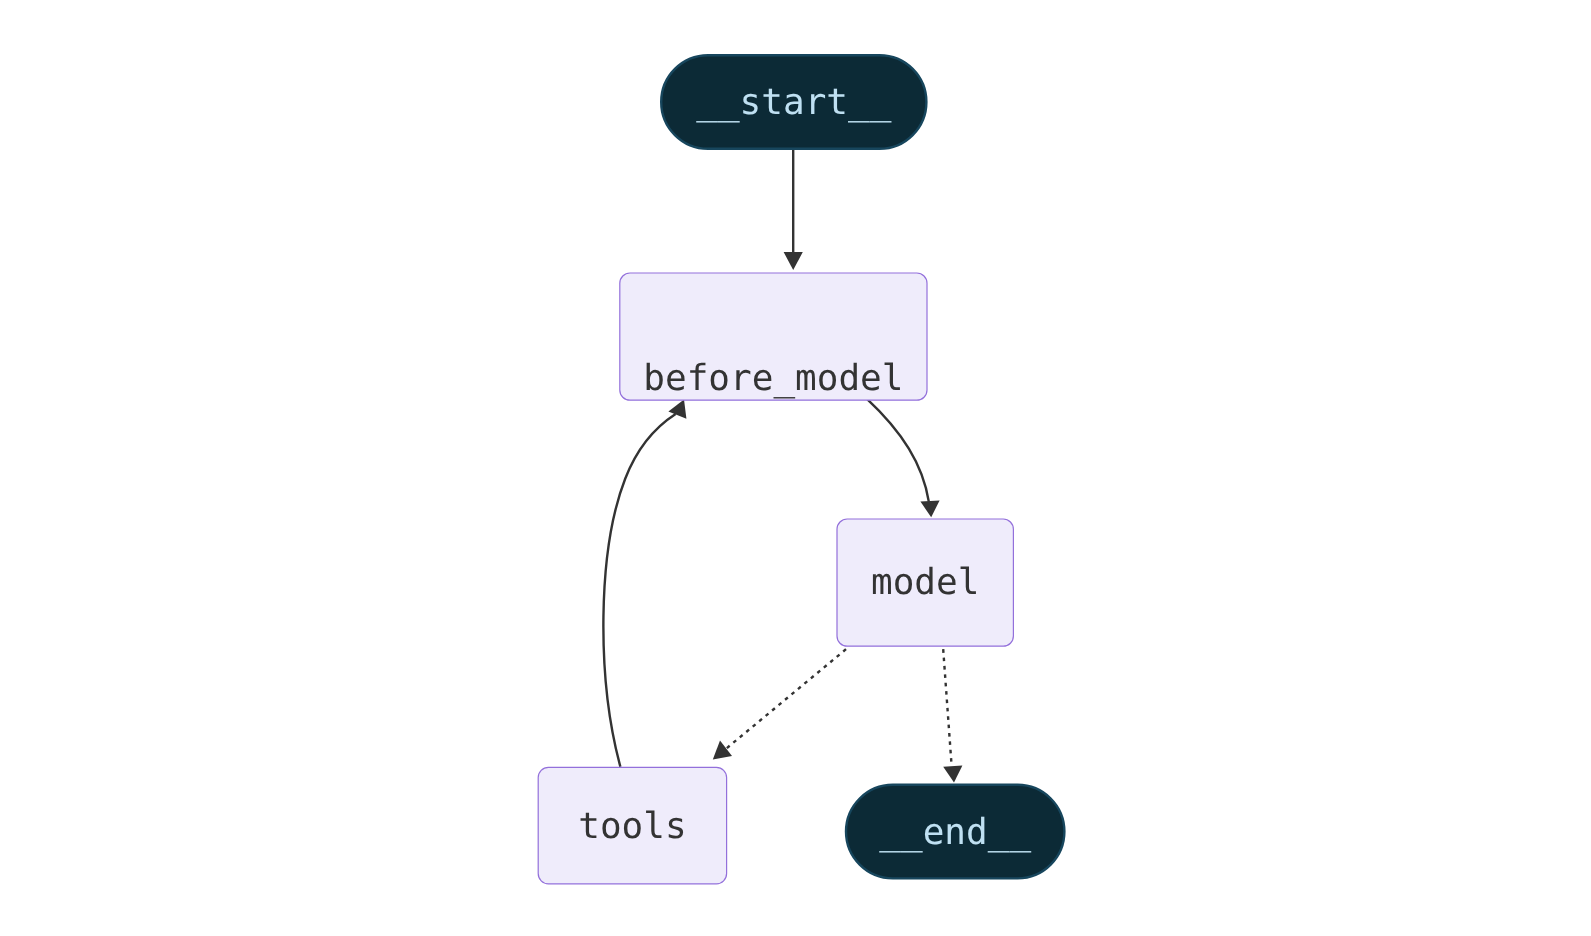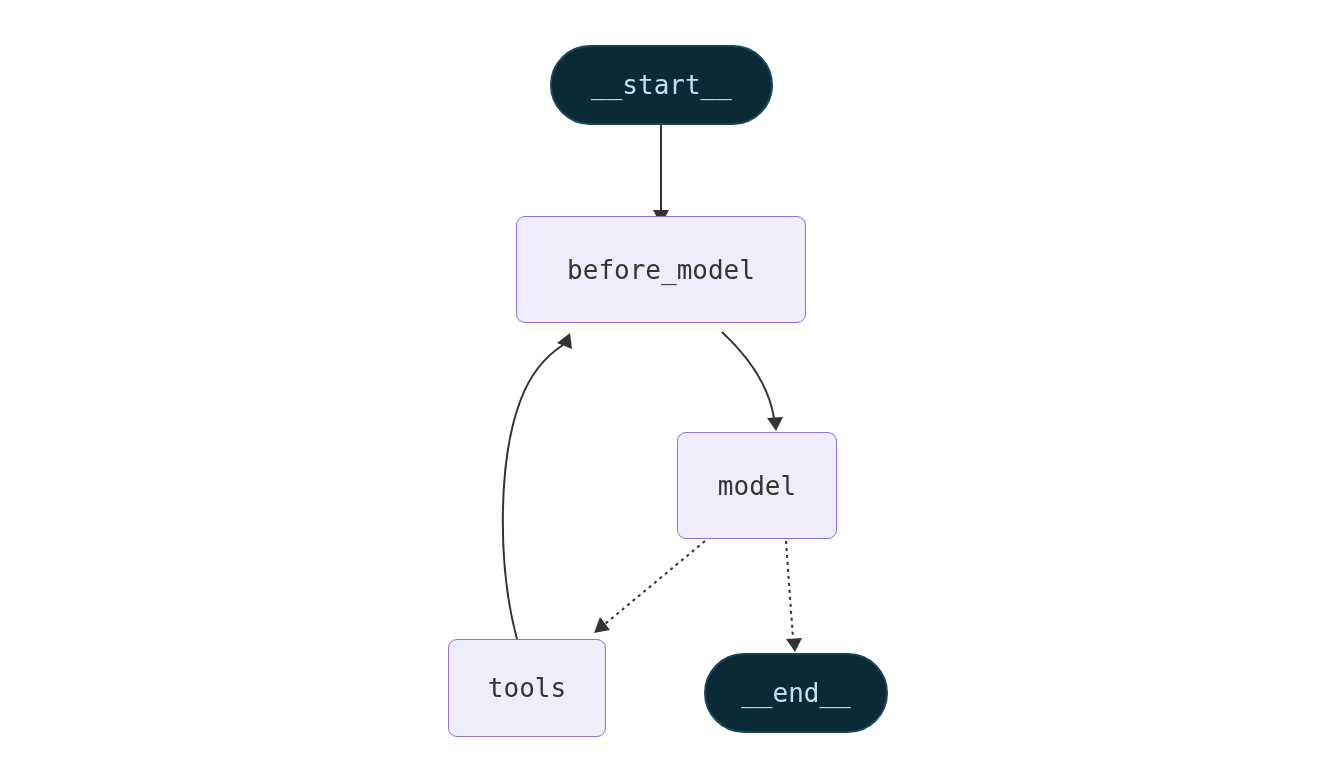--- a/index.html
+++ b/index.html
@@ -21,39 +21,39 @@
     top: 0;
     width: 1326px;
     height: 780px;
   }
   .node {
     position: absolute;
     display: flex;
     align-items: center;
     justify-content: center;
     box-sizing: border-box;
-    font-size: 26px;
+    font-size: 30px;
     letter-spacing: 0px;
     white-space: nowrap;
   }
   .node.task {
     background: #efecfb;
     border: 1.5px solid #9370db;
     border-radius: 9px;
     color: #333333;
   }
   .node.terminal {
     background: #0c2a36;
     border: 2px solid #17465d;
     border-radius: 42px;
     color: #bfe0f2;
   }
   .node-start   { left: 550px; top: 45px;  width: 223px; height: 80px; }
-  .node-before  { left: 516px; top: 216px; width: 290px; height: 107px; }
-  .node-model   { left: 677px; top: 432px; width: 160px; height: 107px; text-align: right; }
+  .node-before  { left: 516px; top: 227px; width: 257px; height: 107px; align-items: flex-end; }
+  .node-model   { left: 697px; top: 432px; width: 148px; height: 107px; text-align: right; }
   .node-tools   { left: 448px; top: 639px; width: 158px; height: 98px; }
   .node-end     { left: 704px; top: 653px; width: 184px; height: 80px; text-align: center; }
 
   .edge-solid {
     fill: none;
     stroke: #333333;
     stroke-width: 2px;
   }
   .edge-dashed {
     fill: none;

